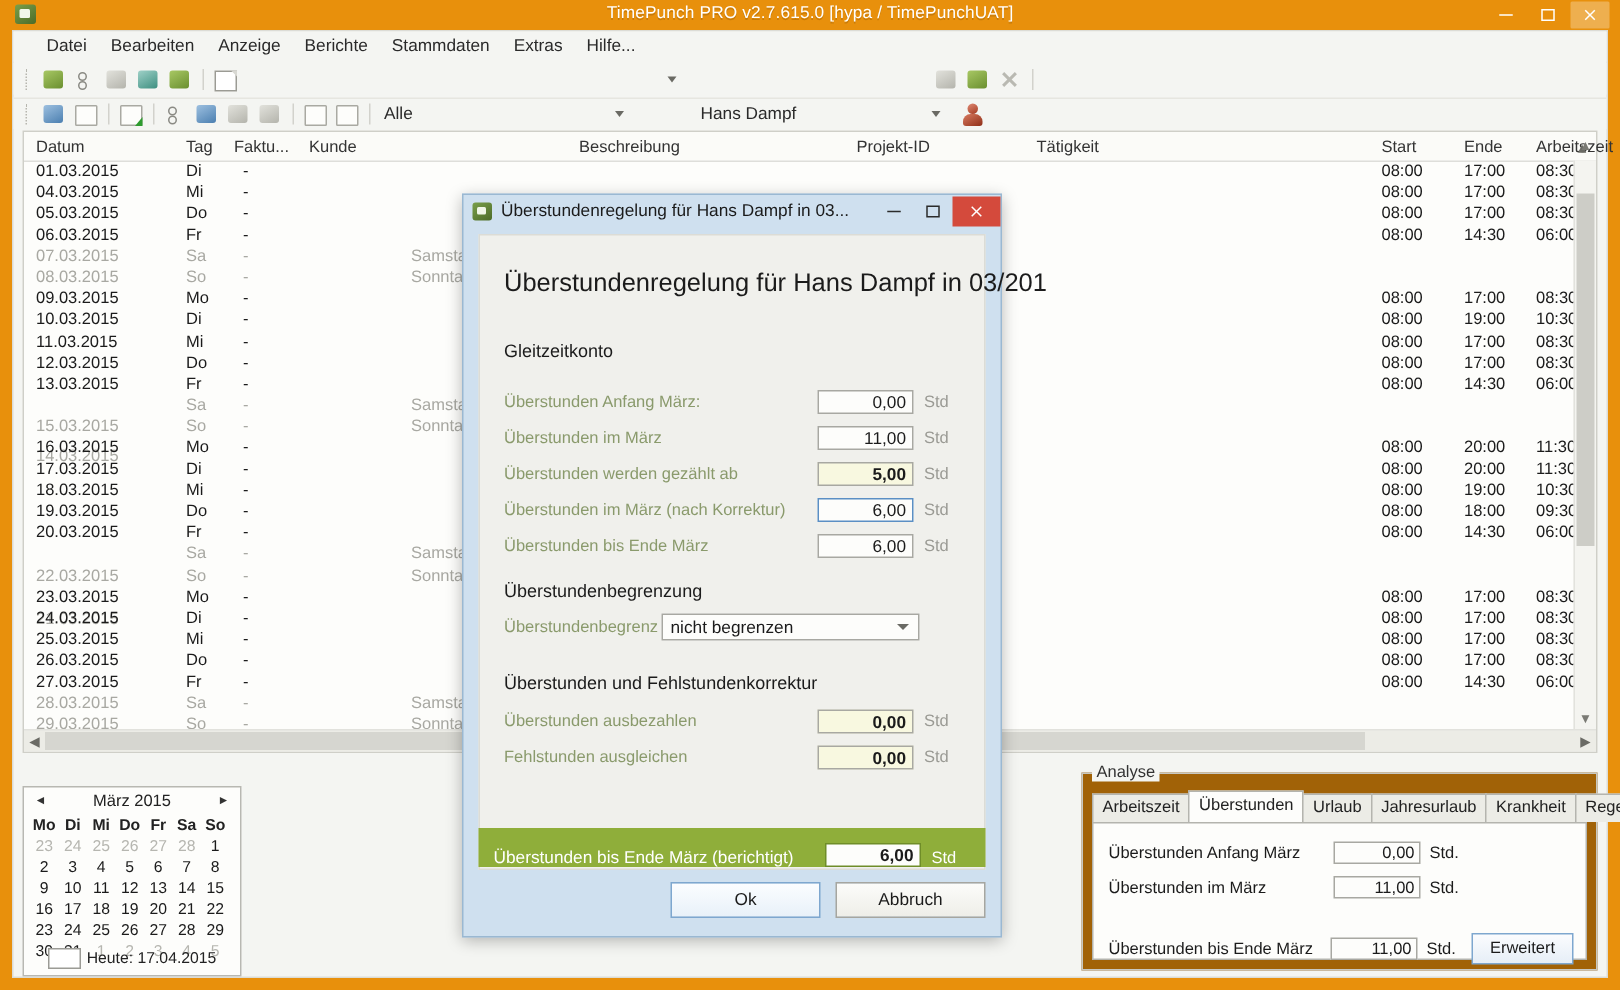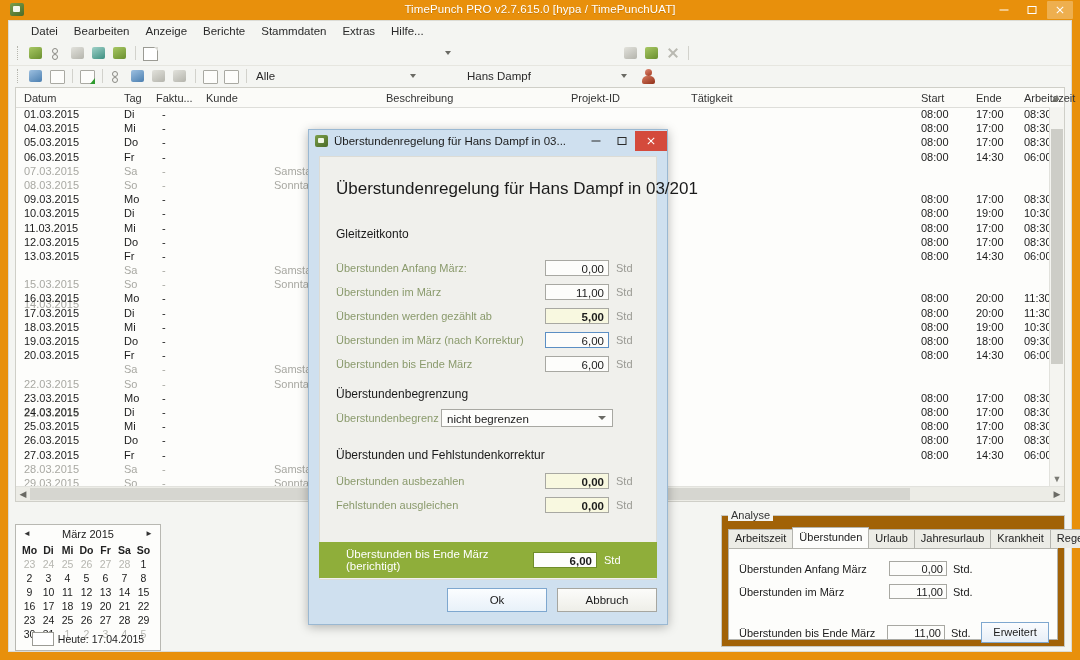--- a/index.html
+++ b/index.html
@@ -229,22 +229,22 @@
   .ffield.yellow{background:#f8f8e0;font-weight:bold;}
   .ffield.focus{border:1px solid #5b8fc4;}
   .funit{width:26px;padding-left:7px;font-size:11px;color:#9a9a94;}
   .fcombo{
     width:172px;height:18px;border:1px solid #a8a8a2;background:#fdfdfb;
     font-size:11.5px;color:#1b1b1b;line-height:18px;padding-left:5px;box-sizing:border-box;position:relative;
   }
   .fcombo .cv{position:absolute;right:6px;top:6px;width:0;height:0;
     border-left:4px solid transparent;border-right:4px solid transparent;border-top:4px solid #6a6a64;}
   .greenbar{
-    position:absolute;left:10px;right:10px;bottom:46px;height:36px;background:#8fae3a;
-    display:flex;align-items:center;padding:0 27px;box-sizing:border-box;
+    position:absolute;left:10px;right:10px;bottom:46px;height:26px;background:#8fae3a;
+    display:flex;align-items:flex-end;padding:0 10px;box-sizing:border-box;
   }
   .greenbar .gl{flex:1;font-size:11.5px;color:#ffffff;}
   .greenbar .gf{
     width:64px;height:16px;border:1px solid #6f8d28;background:#fdfdfb;
     text-align:right;font-size:11.5px;color:#1b1b1b;line-height:16px;padding-right:4px;box-sizing:border-box;font-weight:bold;
   }
   .greenbar .gu{width:26px;padding-left:7px;font-size:11px;color:#fff;}
   .dlg-foot{
     position:absolute;left:10px;right:10px;bottom:12px;height:24px;display:flex;justify-content:flex-end;gap:10px;
   }

